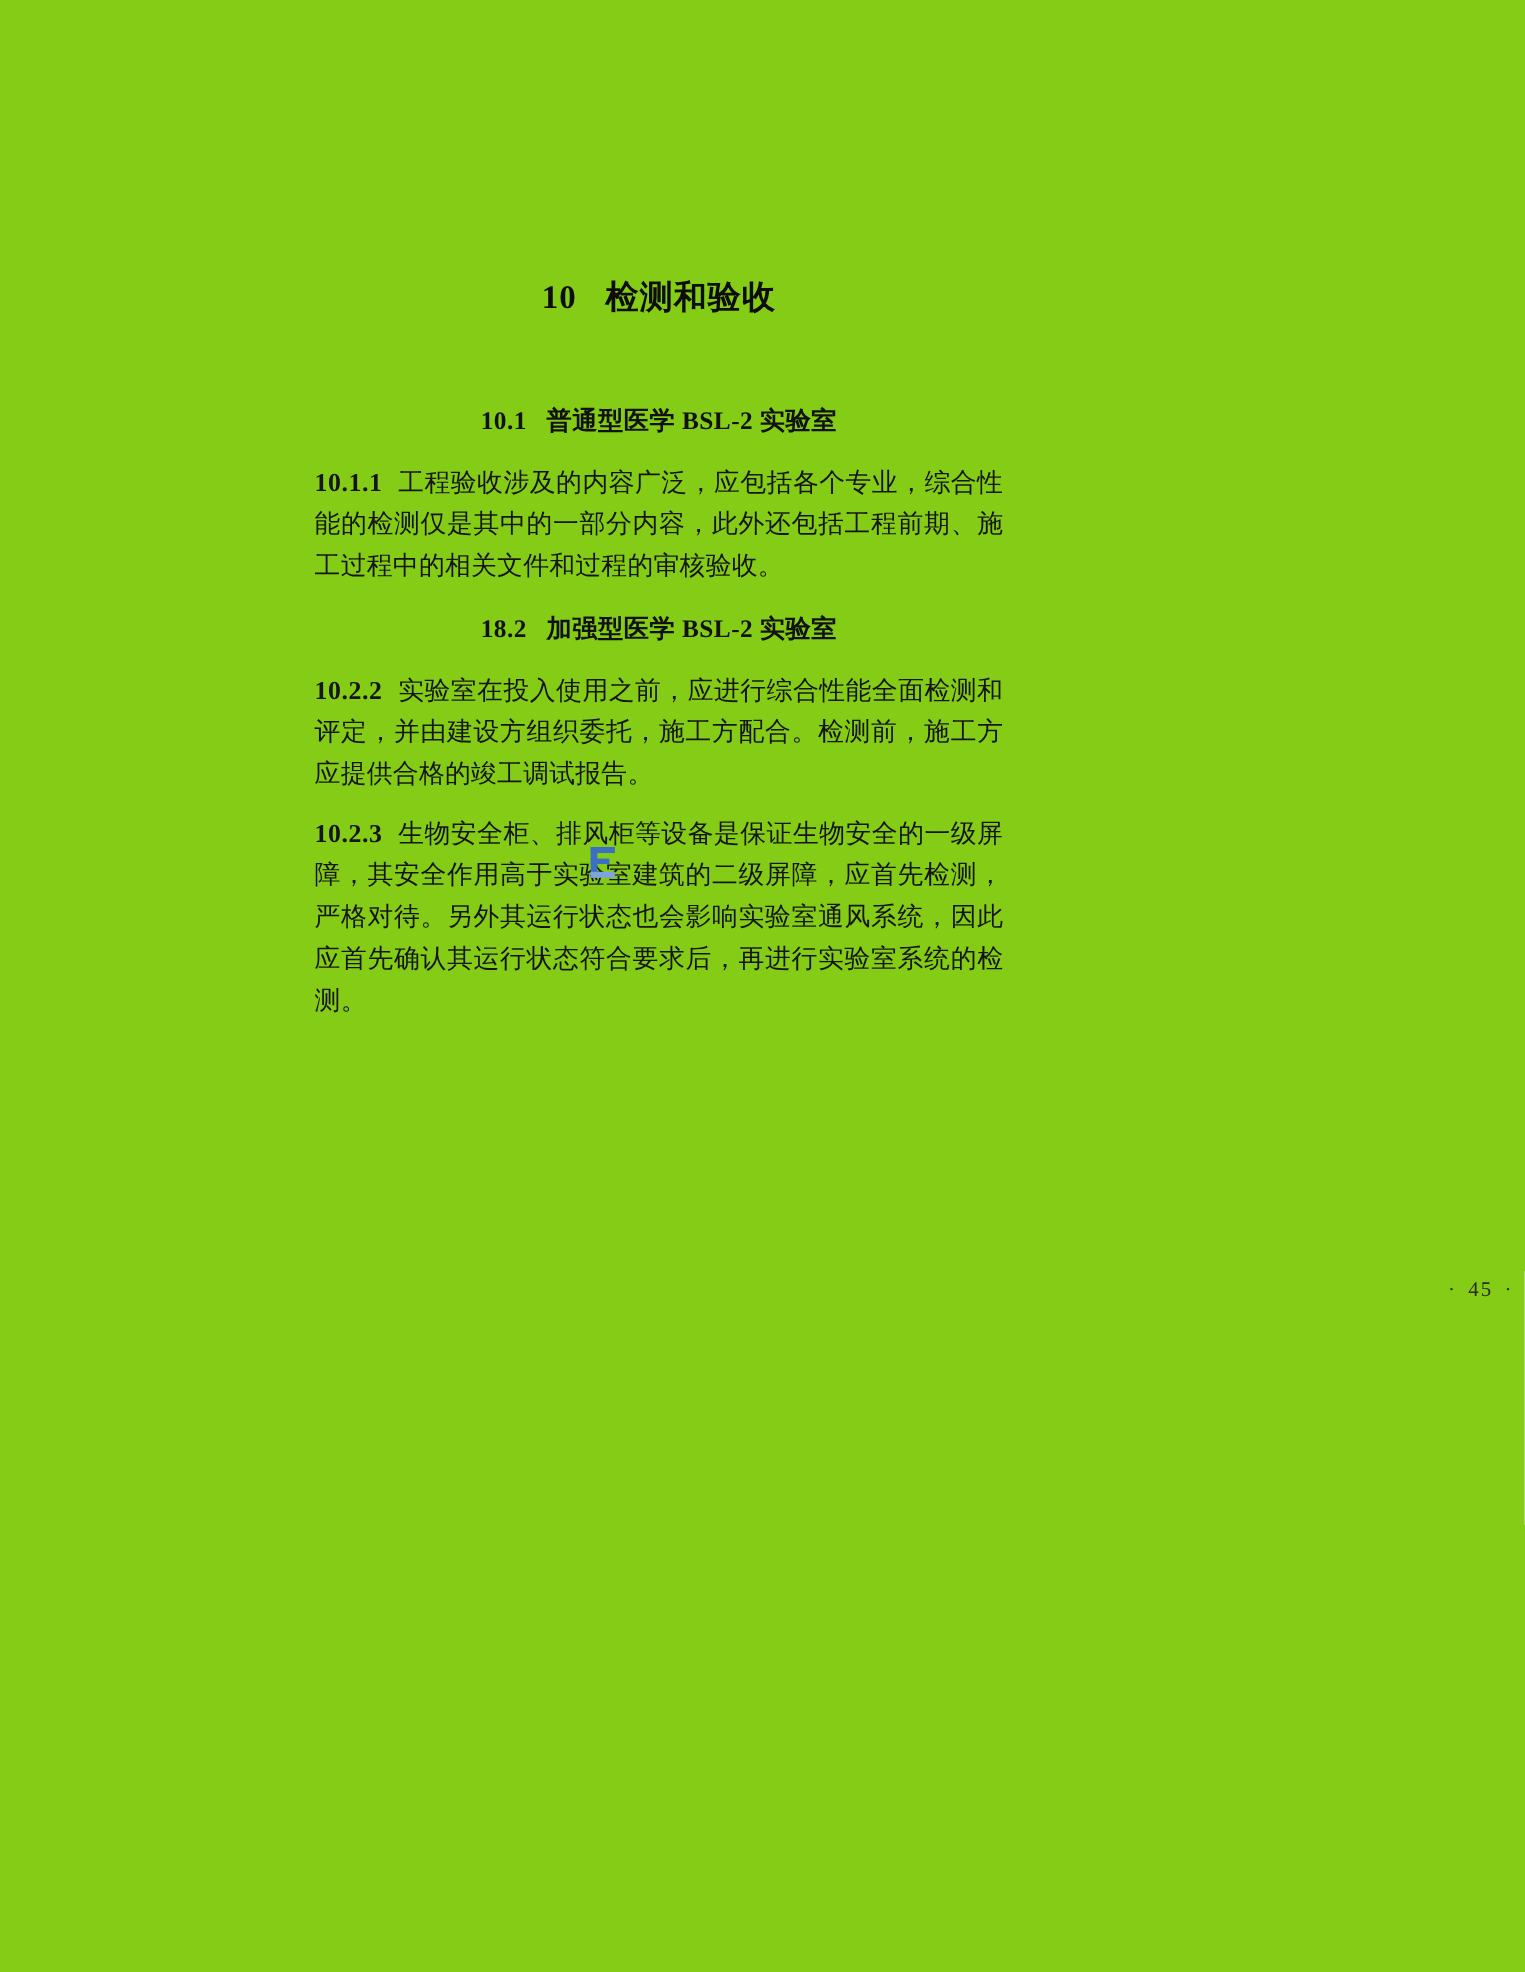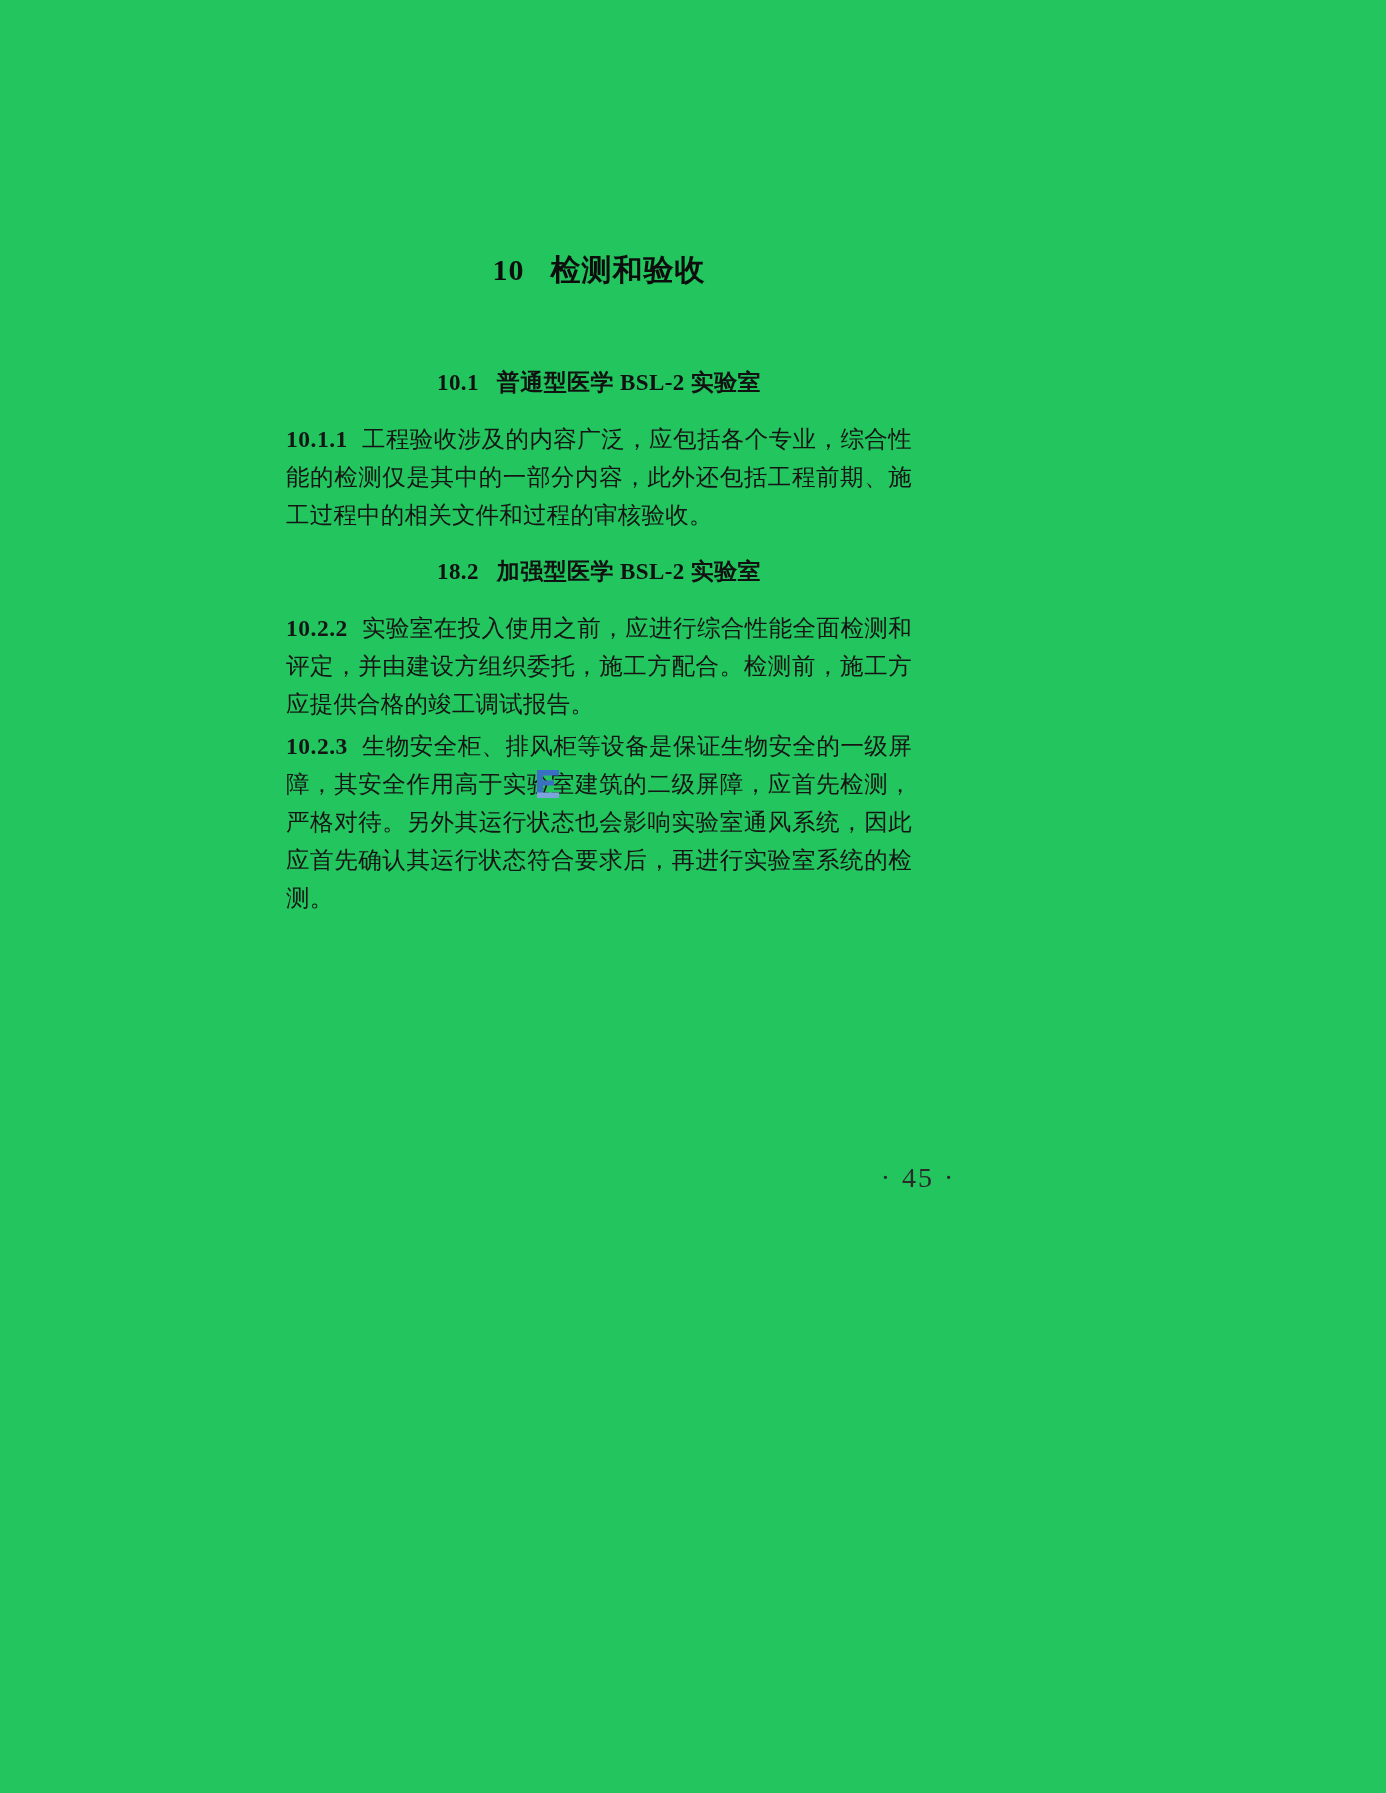--- a/index.html
+++ b/index.html
@@ -14,21 +14,21 @@
     font-family: "Liberation Serif", "DejaVu Serif", serif;
     color: #111111;
     overflow: hidden;
   }
 
   .page {
     position: absolute;
     left: 0; top: 0;
     width: 1386px;
     height: 1793px;
-    background: #22c55e;
+    background: #84cc16;
   }
 
   
   .content {
     position: absolute;
     left: 286px;
     top: 250px;
     width: 626px;
   }
 
@@ -55,42 +55,42 @@
   }
   .section-title .num {
     margin-right: 18px;
   }
 
   .para {
     font-size: 23.5px;
     line-height: 38px;
     text-align: justify;
     text-justify: inter-character;
-    margin: 4px 0 2px 0;
+    margin: 16px 0 2px 0;
     color: #151515;
     letter-spacing: 0.2px;
   }
   .para .clause {
     font-weight: bold;
     margin-right: 14px;
     letter-spacing: 0.5px;
   }
 
   .gap-before-section {
     margin-top: 22px;
   }
 
   .folio {
     position: absolute;
     left: 0;
     top: 1162px;
     width: 1386px;
-    text-align: center;
+    text-align: right;
     padding-right: 0;
-    font-size: 28px;
+    font-size: 19px;
     color: #2a2a2a;
     letter-spacing: 2px;
   }
   .folio-inner {
     display: inline-block;
     margin-left: 450px;
   }
   .folio .dot { margin: 0 10px; }
 
   

